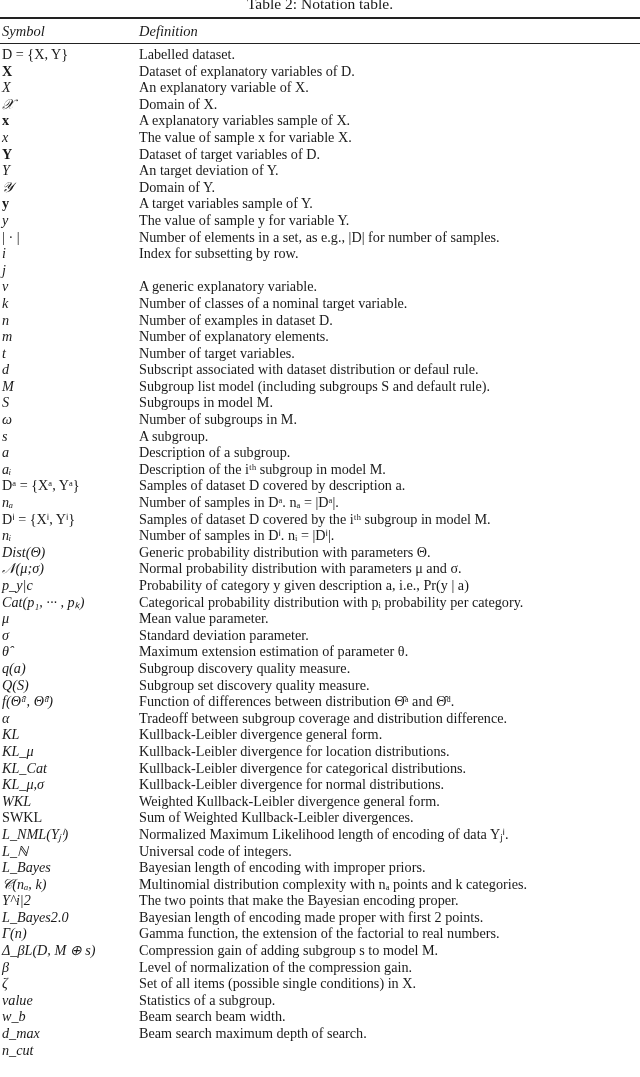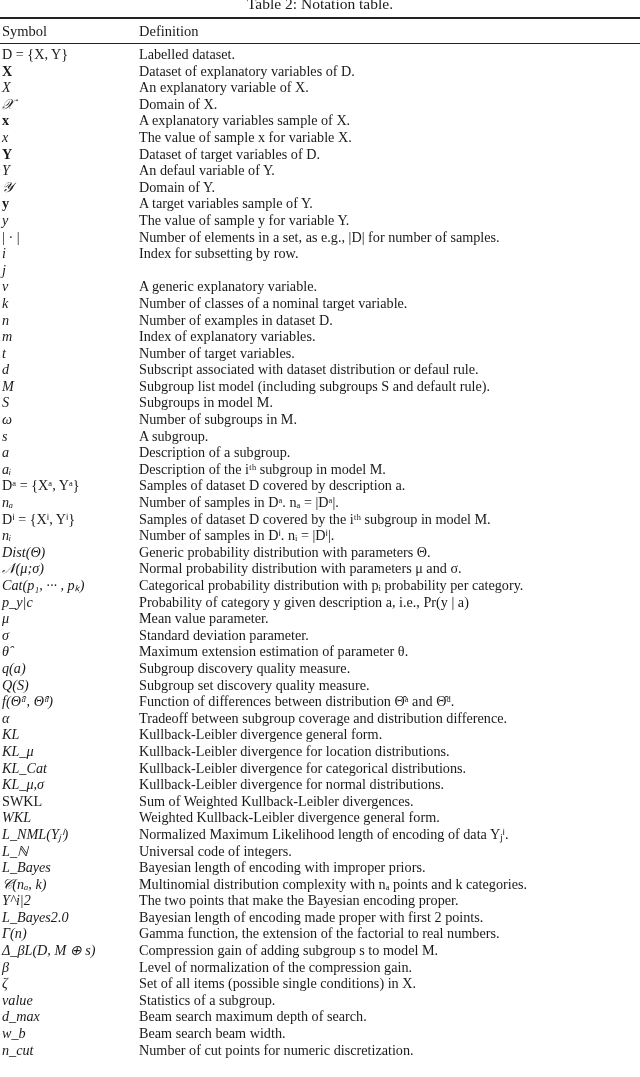--- a/index.html
+++ b/index.html
@@ -3,21 +3,21 @@
 <meta charset="utf-8">
 <style>
   html, body { margin:0; padding:0; background:#ffffff; }
   body { width:640px; height:1077px; overflow:hidden; position:relative;
          font-family:"DejaVu Serif","Liberation Serif",serif; color:#1a1a1a; }
   .title { position:absolute; top:-5px; left:0; width:640px; text-align:center;
            font-family:"Liberation Serif",serif; font-size:15.5px; line-height:18px; }
   .rule-top { position:absolute; top:17px; left:0; width:640px; height:2px; background:#222; }
   .rule-mid { position:absolute; top:43px; left:0; width:640px; height:1px; background:#222; }
   .hdr { position:absolute; top:21px; left:0; width:561px; height:20px;
-         font-family:"Liberation Serif",serif; font-size:14.5px; line-height:20px; }
+         font-family:"Liberation Serif",serif; font-size:14.5px; line-height:20px;font-style:italic; }
   .hdr .c1 { position:absolute; left:2px; }
   .hdr .c2 { position:absolute; left:139px;text-align:center; }
   .rows { position:absolute; top:46px; left:0; width:640px; }
   .row { position:relative; height:16.6px; font-family:"Liberation Serif",serif;
          font-size:14.2px; line-height:16.6px; white-space:nowrap; }
   .sym { position:absolute; left:2px; font-style:italic; }
   .sym.bold { font-style:normal; font-weight:bold; }
   .sym.roman { font-style:normal; }
   .def { position:absolute; left:139px; }
 </style>
@@ -56,21 +56,21 @@
     <div class="row">
       <span class="sym">x</span>
       <span class="def">The value of sample x for variable X.</span>
     </div>
     <div class="row">
       <span class="sym bold">Y</span>
       <span class="def">Dataset of target variables of D.</span>
     </div>
     <div class="row">
       <span class="sym">Y</span>
-      <span class="def">An defaul variable of Y.</span>
+      <span class="def">An target deviation of Y.</span>
     </div>
     <div class="row">
       <span class="sym">𝒴</span>
       <span class="def">Domain of Y.</span>
     </div>
     <div class="row">
       <span class="sym bold">y</span>
       <span class="def">A target variables sample of Y.</span>
     </div>
     <div class="row">
@@ -95,21 +95,21 @@
     <div class="row">
       <span class="sym">k</span>
       <span class="def">Number of classes of a nominal target variable.</span>
     </div>
     <div class="row">
       <span class="sym">n</span>
       <span class="def">Number of examples in dataset D.</span>
     </div>
     <div class="row">
       <span class="sym">m</span>
-      <span class="def">Index of explanatory variables.</span>
+      <span class="def">Number of explanatory elements.</span>
     </div>
     <div class="row">
       <span class="sym">t</span>
       <span class="def">Number of target variables.</span>
     </div>
     <div class="row">
       <span class="sym">d</span>
       <span class="def">Subscript associated with dataset distribution or defaul rule.</span>
     </div>
     <div class="row">
@@ -154,28 +154,28 @@
     </div>
     <div class="row">
       <span class="sym">Dist(Θ)</span>
       <span class="def">Generic probability distribution with parameters Θ.</span>
     </div>
     <div class="row">
       <span class="sym">𝒩(μ;σ)</span>
       <span class="def">Normal probability distribution with parameters μ and σ.</span>
     </div>
     <div class="row">
+      <span class="sym">p_y|c</span>
+      <span class="def">Probability of category y given description a, i.e., Pr(y | a)</span>
+    </div>
+    <div class="row">
       <span class="sym">Cat(p₁, ··· , pₖ)</span>
       <span class="def">Categorical probability distribution with pᵢ probability per category.</span>
     </div>
     <div class="row">
-      <span class="sym">p_y|c</span>
-      <span class="def">Probability of category y given description a, i.e., Pr(y | a)</span>
-    </div>
-    <div class="row">
       <span class="sym">μ</span>
       <span class="def">Mean value parameter.</span>
     </div>
     <div class="row">
       <span class="sym">σ</span>
       <span class="def">Standard deviation parameter.</span>
     </div>
     <div class="row">
       <span class="sym">θ̂</span>
       <span class="def">Maximum extension estimation of parameter θ.</span>
@@ -206,28 +206,28 @@
     </div>
     <div class="row">
       <span class="sym">KL_Cat</span>
       <span class="def">Kullback-Leibler divergence for categorical distributions.</span>
     </div>
     <div class="row">
       <span class="sym">KL_μ,σ</span>
       <span class="def">Kullback-Leibler divergence for normal distributions.</span>
     </div>
     <div class="row">
+      <span class="sym">WKL</span>
+      <span class="def">Weighted Kullback-Leibler divergence general form.</span>
+    </div>
+    <div class="row">
       <span class="sym roman">SWKL</span>
       <span class="def">Sum of Weighted Kullback-Leibler divergences.</span>
     </div>
     <div class="row">
-      <span class="sym">WKL</span>
-      <span class="def">Weighted Kullback-Leibler divergence general form.</span>
-    </div>
-    <div class="row">
       <span class="sym">L_NML(Yⱼⁱ)</span>
       <span class="def">Normalized Maximum Likelihood length of encoding of data Yⱼⁱ.</span>
     </div>
     <div class="row">
       <span class="sym">L_ℕ</span>
       <span class="def">Universal code of integers.</span>
     </div>
     <div class="row">
       <span class="sym">L_Bayes</span>
       <span class="def">Bayesian length of encoding with improper priors.</span>
@@ -258,24 +258,23 @@
     </div>
     <div class="row">
       <span class="sym">ζ</span>
       <span class="def">Set of all items (possible single conditions) in X.</span>
     </div>
     <div class="row">
       <span class="sym">value</span>
       <span class="def">Statistics of a subgroup.</span>
     </div>
     <div class="row">
+      <span class="sym">w_b</span>
+      <span class="def">Beam search beam width.</span>
+    </div>
+    <div class="row">
       <span class="sym">d_max</span>
       <span class="def">Beam search maximum depth of search.</span>
     </div>
     <div class="row">
-      <span class="sym">w_b</span>
-      <span class="def">Beam search beam width.</span>
-    </div>
-    <div class="row">
       <span class="sym">n_cut</span>
-      <span class="def">Number of cut points for numeric discretization.</span>
     </div>
   </div>
 
 </body></html>

